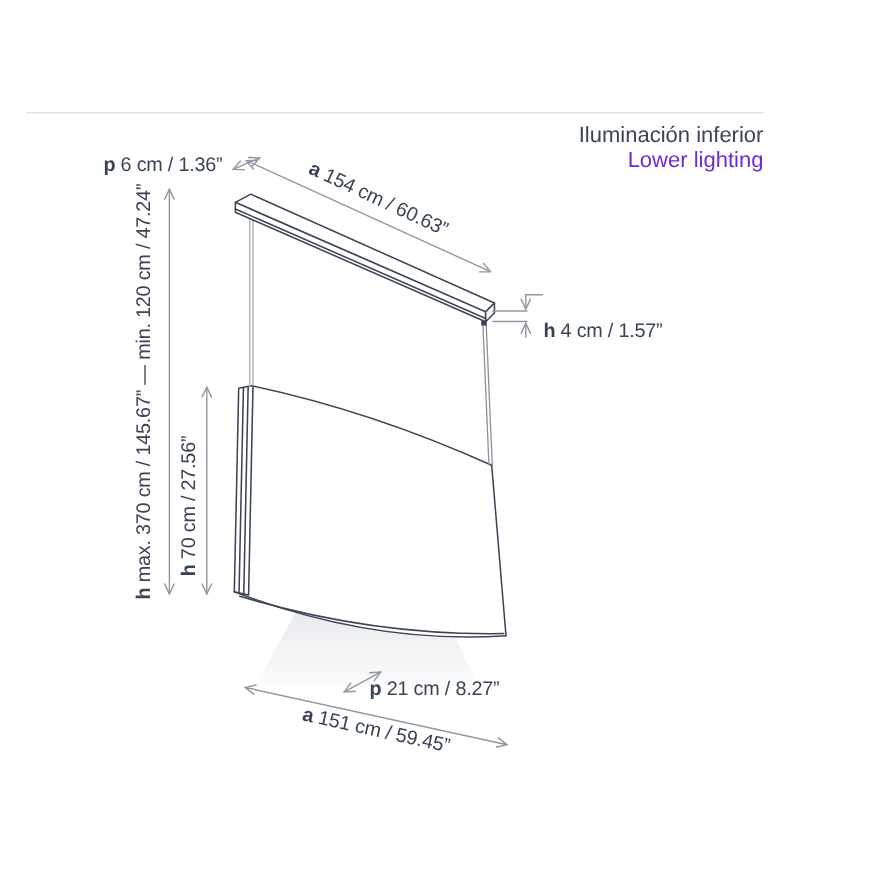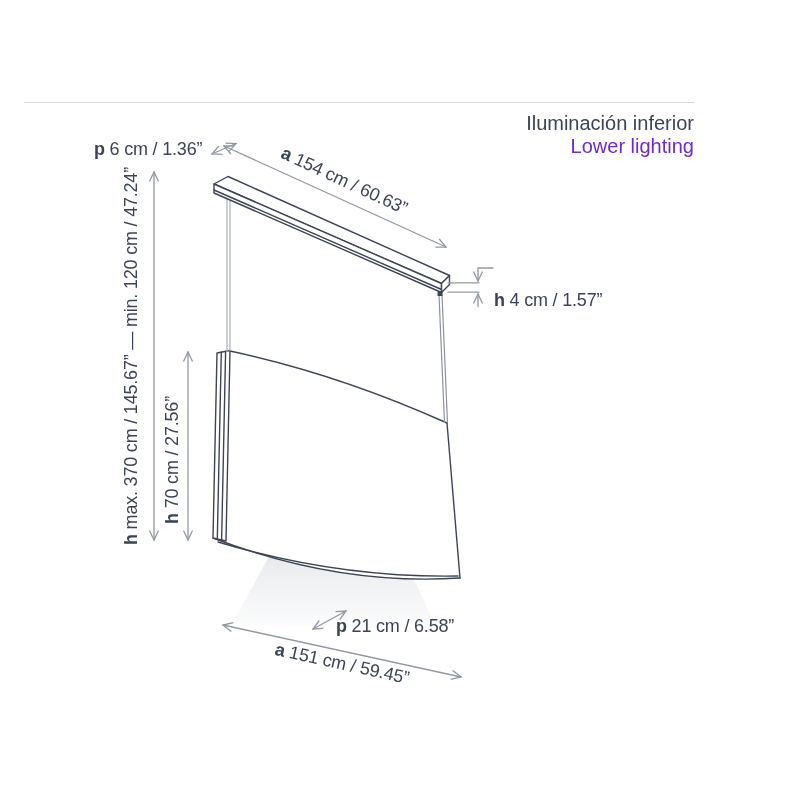--- a/index.html
+++ b/index.html
@@ -109,20 +109,20 @@
 
   <div class="dim-label lbl-hmax">
     <b>h</b><span> max. 370 cm / 145.67” — min. 120 cm / 47.24”</span>
   </div>
 
   <div class="dim-label lbl-h70">
     <b>h</b><span> 70 cm / 27.56”</span>
   </div>
 
   <div class="dim-label lbl-p21">
-    <b>p</b><span> 21 cm / 6.58”</span>
+    <b>p</b><span> 21 cm / 8.27”</span>
   </div>
 
   <div class="dim-label lbl-a151">
     <b>a</b><span> 151 cm / 59.45”</span>
   </div>
 
 </div>
 
 </body></html>

